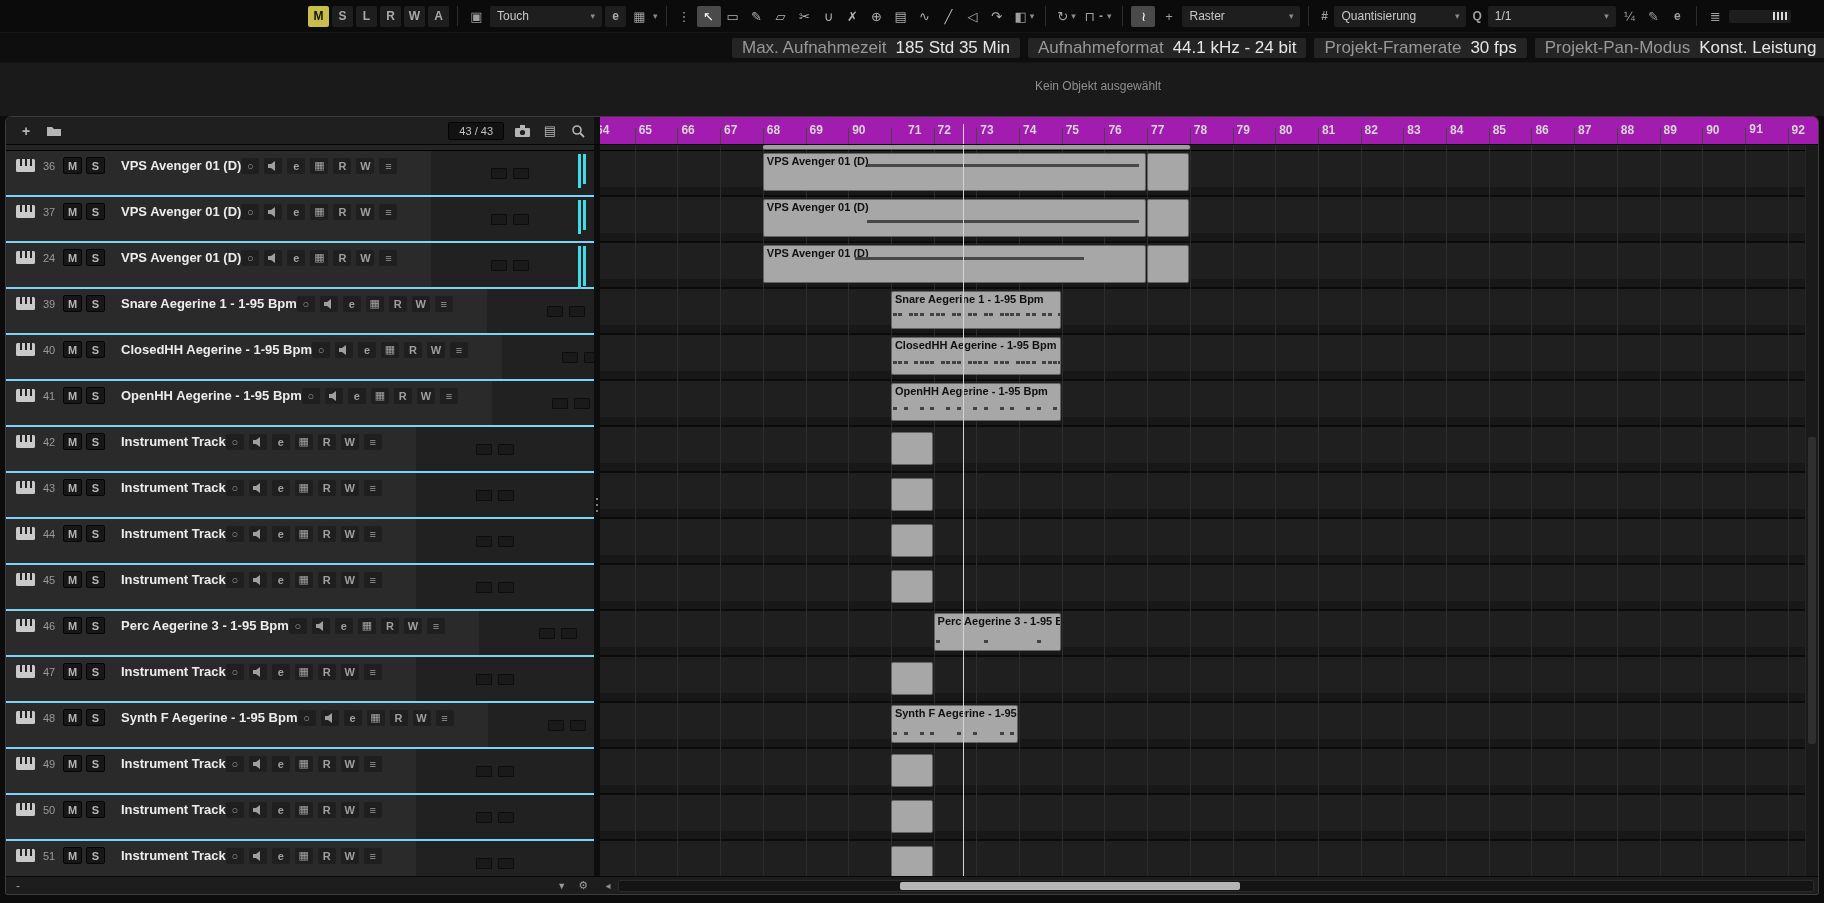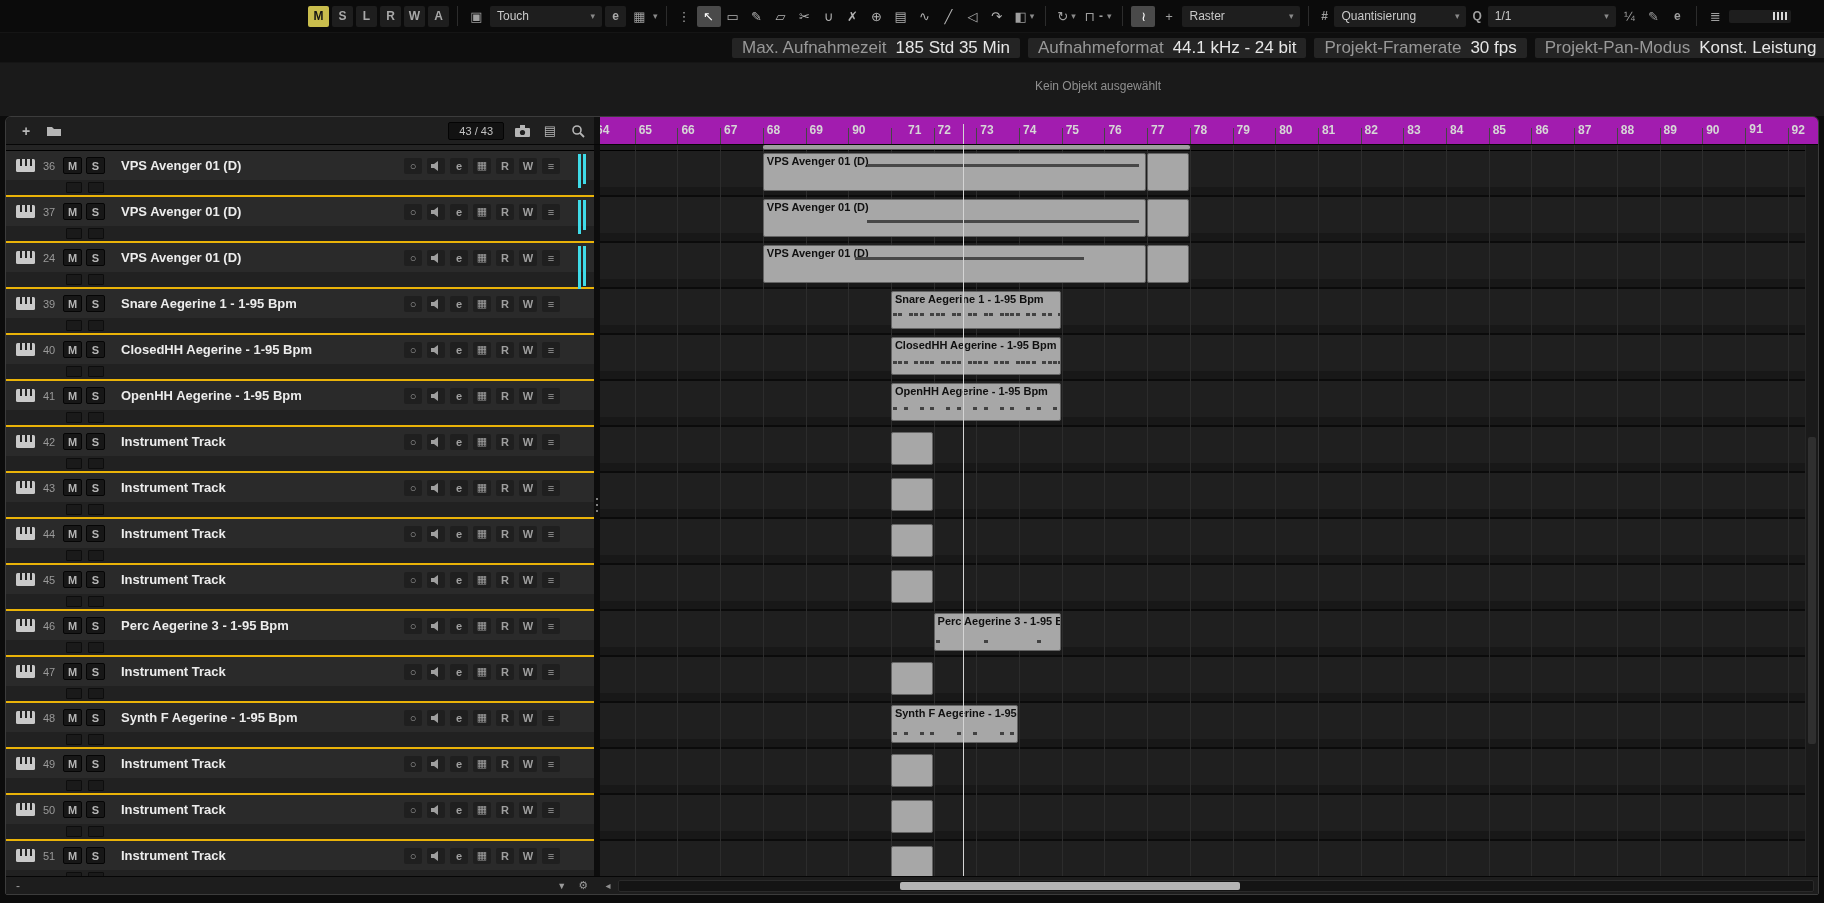--- a/index.html
+++ b/index.html
@@ -41,21 +41,21 @@
   .ruler{flex:1;position:relative;overflow:hidden;background:#a21caf}
   .bar-num{position:absolute;top:6px;font-size:12px;font-weight:bold;color:#d6d6d6}
   .bar-tick{position:absolute;bottom:0;width:1px;height:16px;background:#454545}
   .ruler-playhead{position:absolute;top:7px;bottom:0;width:1px;background:#d4d4d4}
 
   .prj-body{flex:1;display:flex;overflow:hidden}
 
   
   .track-list{width:588px;flex:0 0 auto;background:#141414;overflow:hidden}
   .list-sliver{height:6px;background:#242424;border-bottom:1px solid #000}
-  .trk{height:46px;background:#2a2a2a;border-bottom:2px solid #eab308;position:relative;display:flex;flex-direction:column}
+  .trk{height:46px;background:#2a2a2a;border-bottom:2px solid #7dd3fc;position:relative;display:flex;}
   .trk-main{height:29px;display:flex;align-items:center;padding-left:10px}
   .trk-icon{width:20px;display:inline-flex;align-items:center}
   .trk-num{color:#9a9a9a;font-size:11px;margin-left:7px;width:20px}
   .ms{width:19px;height:17px;background:#171717;border:1px solid #050505;color:#b5b5b5;font-size:11px;font-weight:bold;display:inline-flex;align-items:center;justify-content:center;border-radius:2px;margin-right:4px}
   .trk-name{color:#ececec;font-size:13px;font-weight:bold;margin-left:12px;white-space:nowrap;overflow:hidden}
   .trk-ctrls{margin-left:auto;display:inline-flex;align-items:center;gap:5px;margin-right:34px}
   .tctl{width:18px;height:16px;display:inline-flex;align-items:center;justify-content:center;color:#9f9f9f;font-size:11px;font-weight:bold;background:#1f1f1f;border-radius:2px}
   .trk-sub{flex:1;background:#212121;display:flex;align-items:center;gap:6px;padding-left:60px}
   .trk-sub i{width:16px;height:11px;background:#1a1a1a;border:1px solid #0d0d0d;border-radius:1px;display:block}
   .trk-meter{position:absolute;right:8px;top:3px;display:flex;gap:2px;align-items:flex-start}

